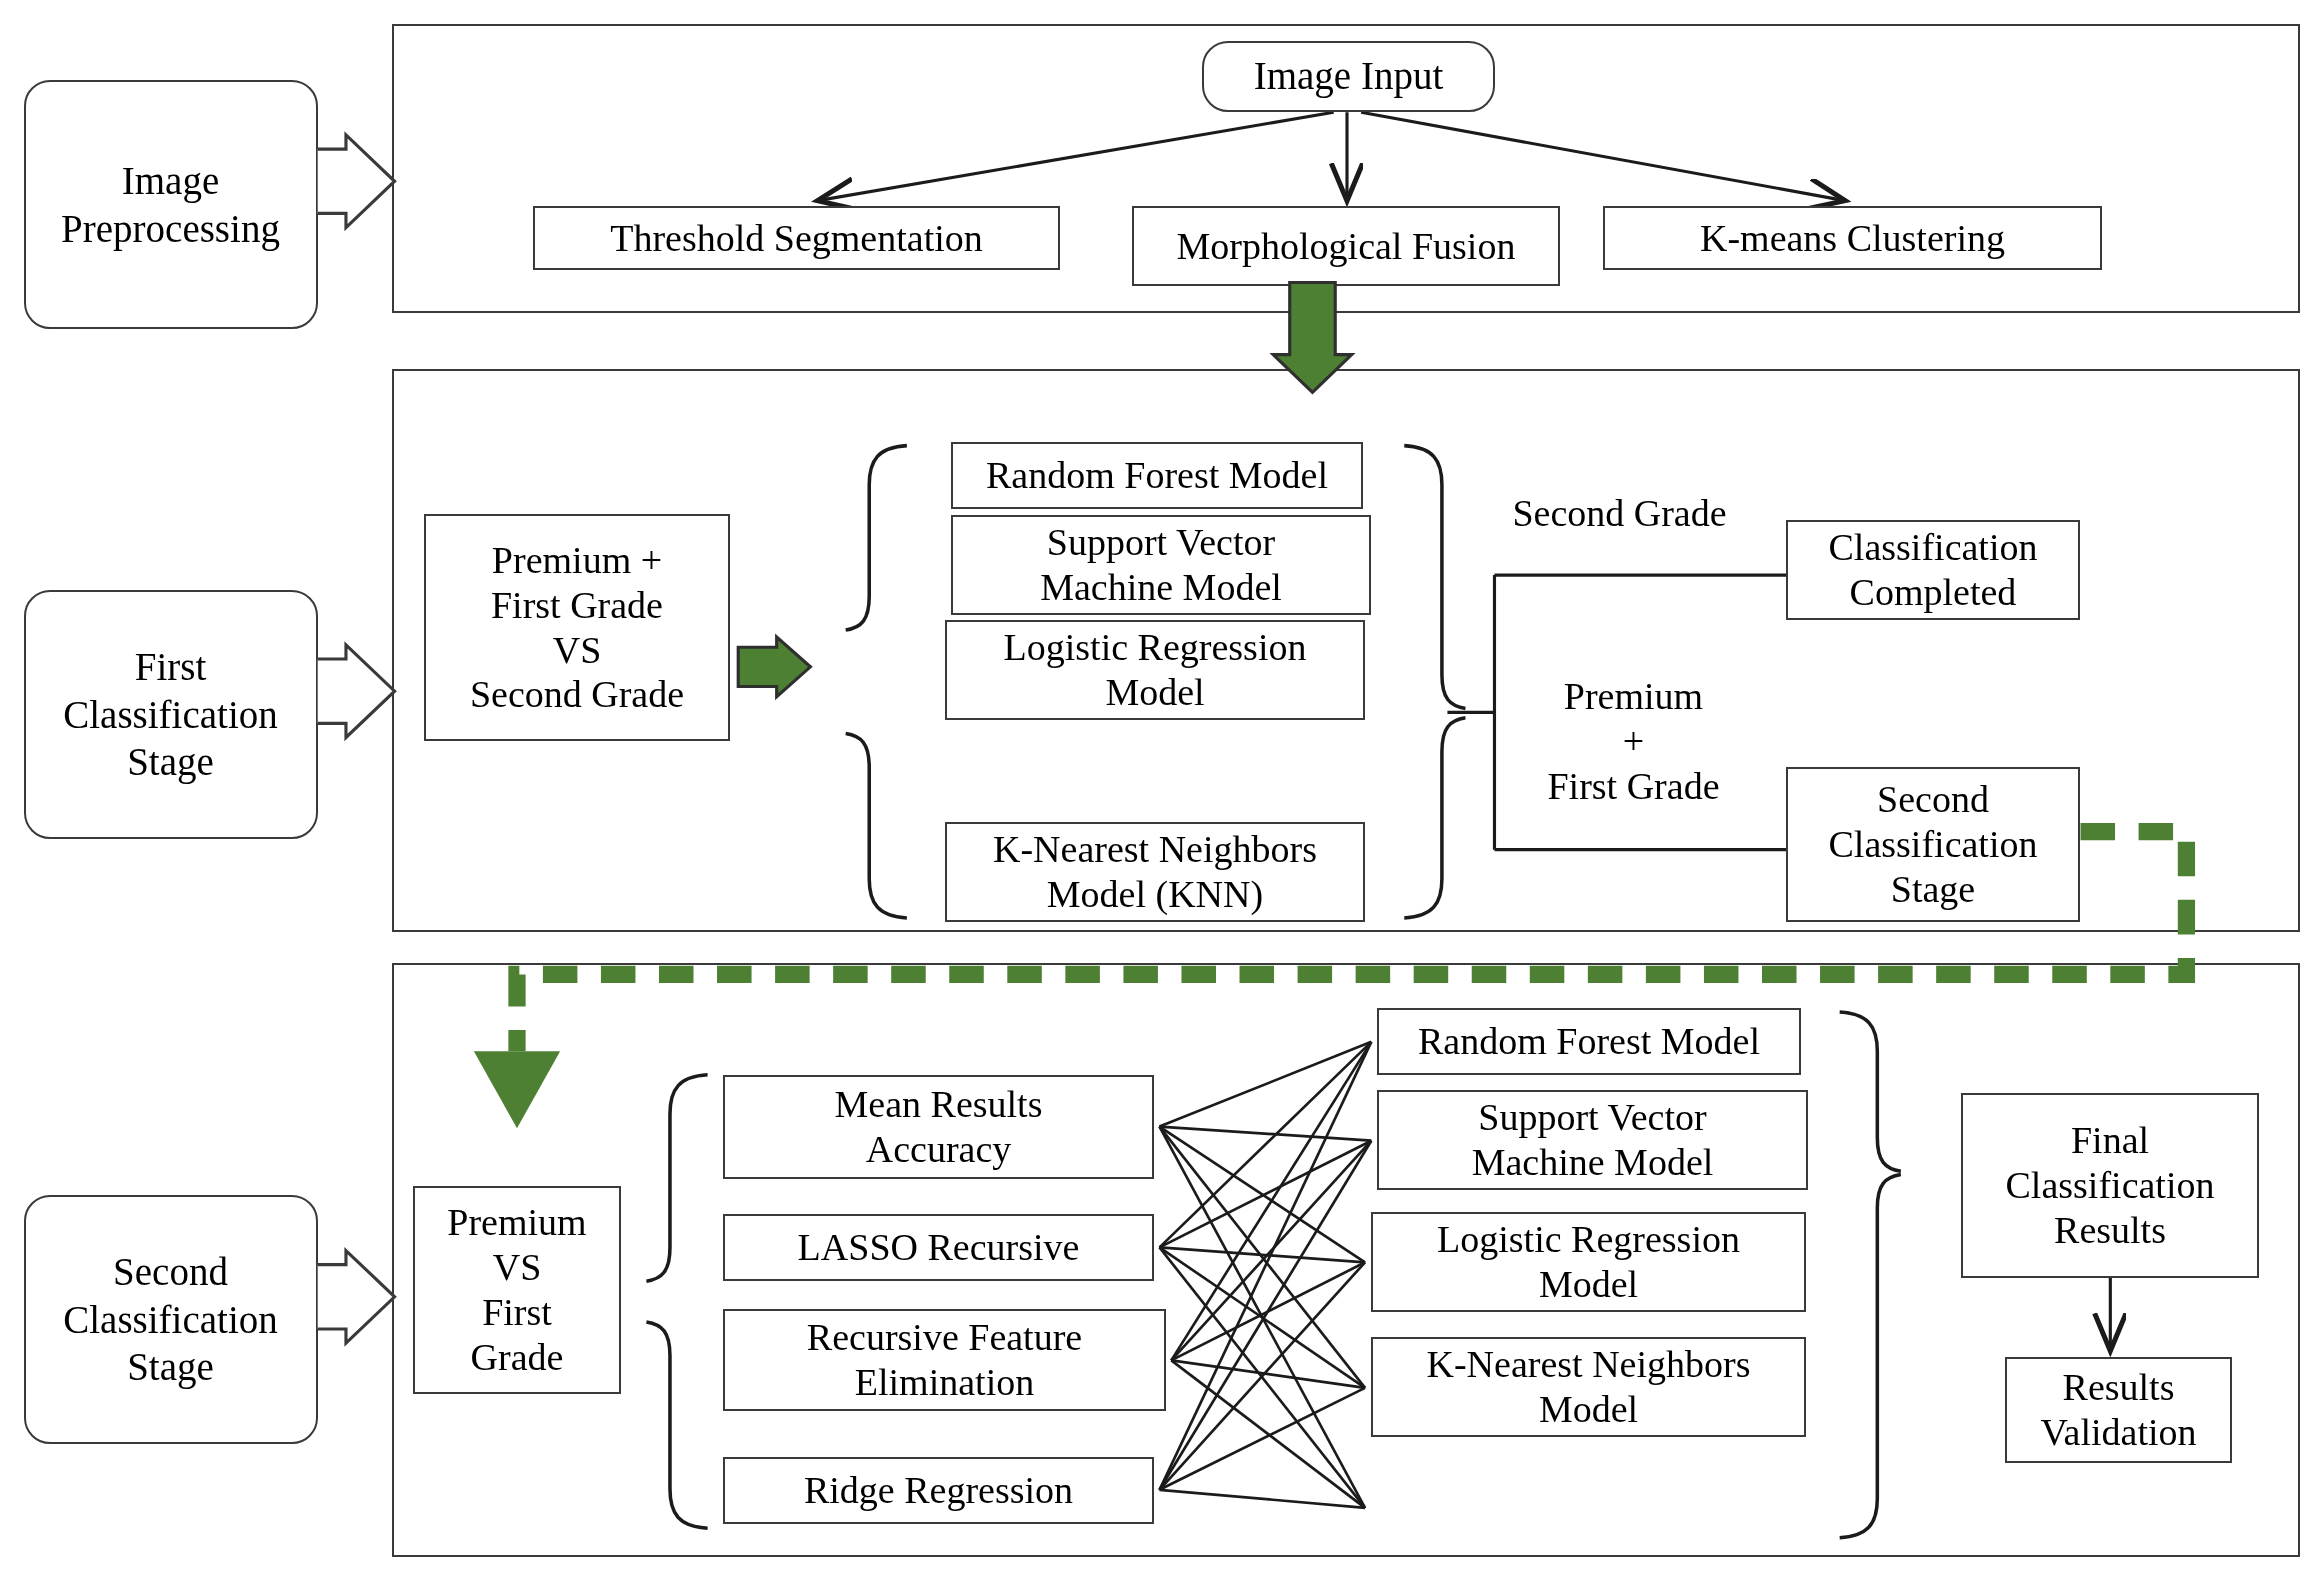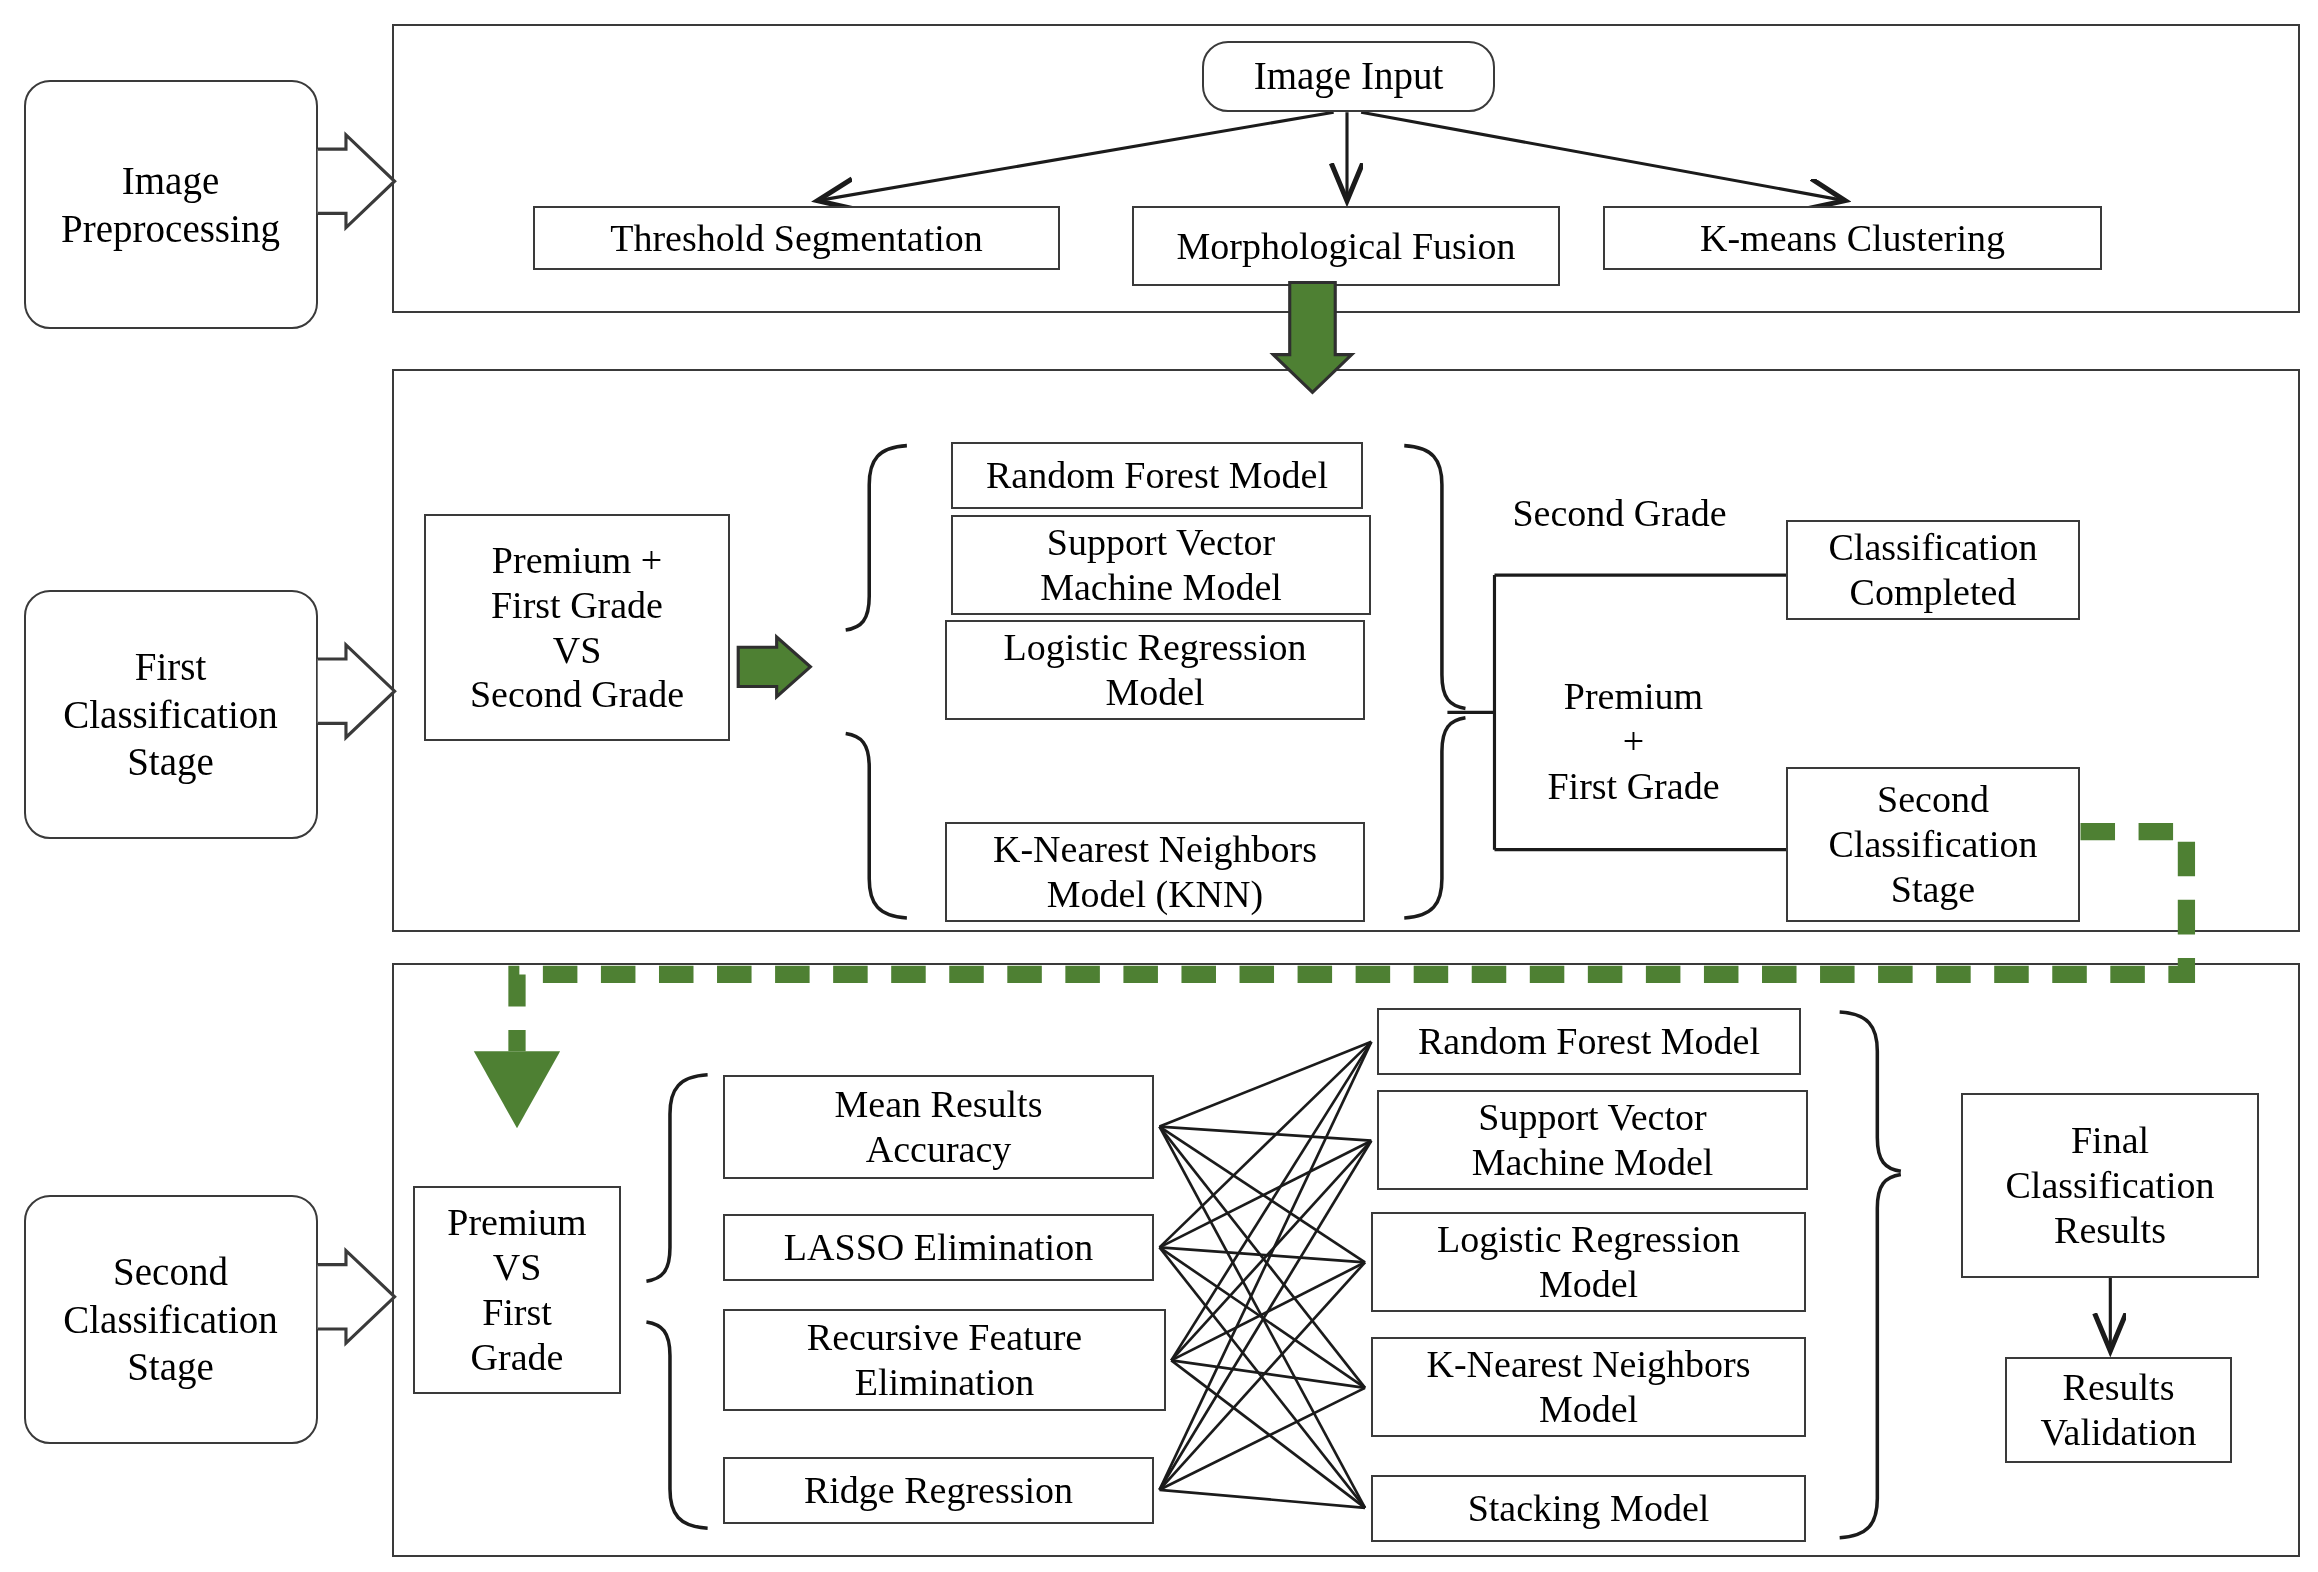--- a/index.html
+++ b/index.html
@@ -92,33 +92,32 @@
 Classification
 Stage</div>
 
   <div class="box f48" style="left:413px;top:1186px;width:208px;height:208px;">Premium
 VS
 First
 Grade</div>
 
   <div class="box f48" style="left:723px;top:1075px;width:431px;height:104px;">Mean Results
 Accuracy</div>
-  <div class="box f48" style="left:723px;top:1214px;width:431px;height:67px;">LASSO Elimination</div>
+  <div class="box f48" style="left:723px;top:1214px;width:431px;height:67px;">LASSO Recursive</div>
   <div class="box f48" style="left:723px;top:1309px;width:443px;height:102px;">Recursive Feature
 Elimination</div>
   <div class="box f48" style="left:723px;top:1457px;width:431px;height:67px;">Ridge Regression</div>
 
   <div class="box f48" style="left:1377px;top:1008px;width:424px;height:67px;">Random Forest Model</div>
   <div class="box f48" style="left:1377px;top:1090px;width:431px;height:100px;">Support Vector
 Machine Model</div>
   <div class="box f48" style="left:1371px;top:1212px;width:435px;height:100px;">Logistic Regression
 Model</div>
   <div class="box f48" style="left:1371px;top:1337px;width:435px;height:100px;">K-Nearest Neighbors
 Model</div>
-  <div class="box f48" style="left:1371px;top:1475px;width:435px;height:67px;">Stacking Model</div>
 
   <div class="box f48" style="left:1961px;top:1093px;width:298px;height:185px;">Final
 Classification
 Results</div>
   <div class="box f48" style="left:2005px;top:1357px;width:227px;height:106px;">Results
 Validation</div>
 
   <svg class="svglayer" viewBox="0 0 2956 2005">
     <defs>
       <marker id="ah" markerWidth="14" markerHeight="14" refX="11" refY="5" orient="auto" markerUnits="strokeWidth">

